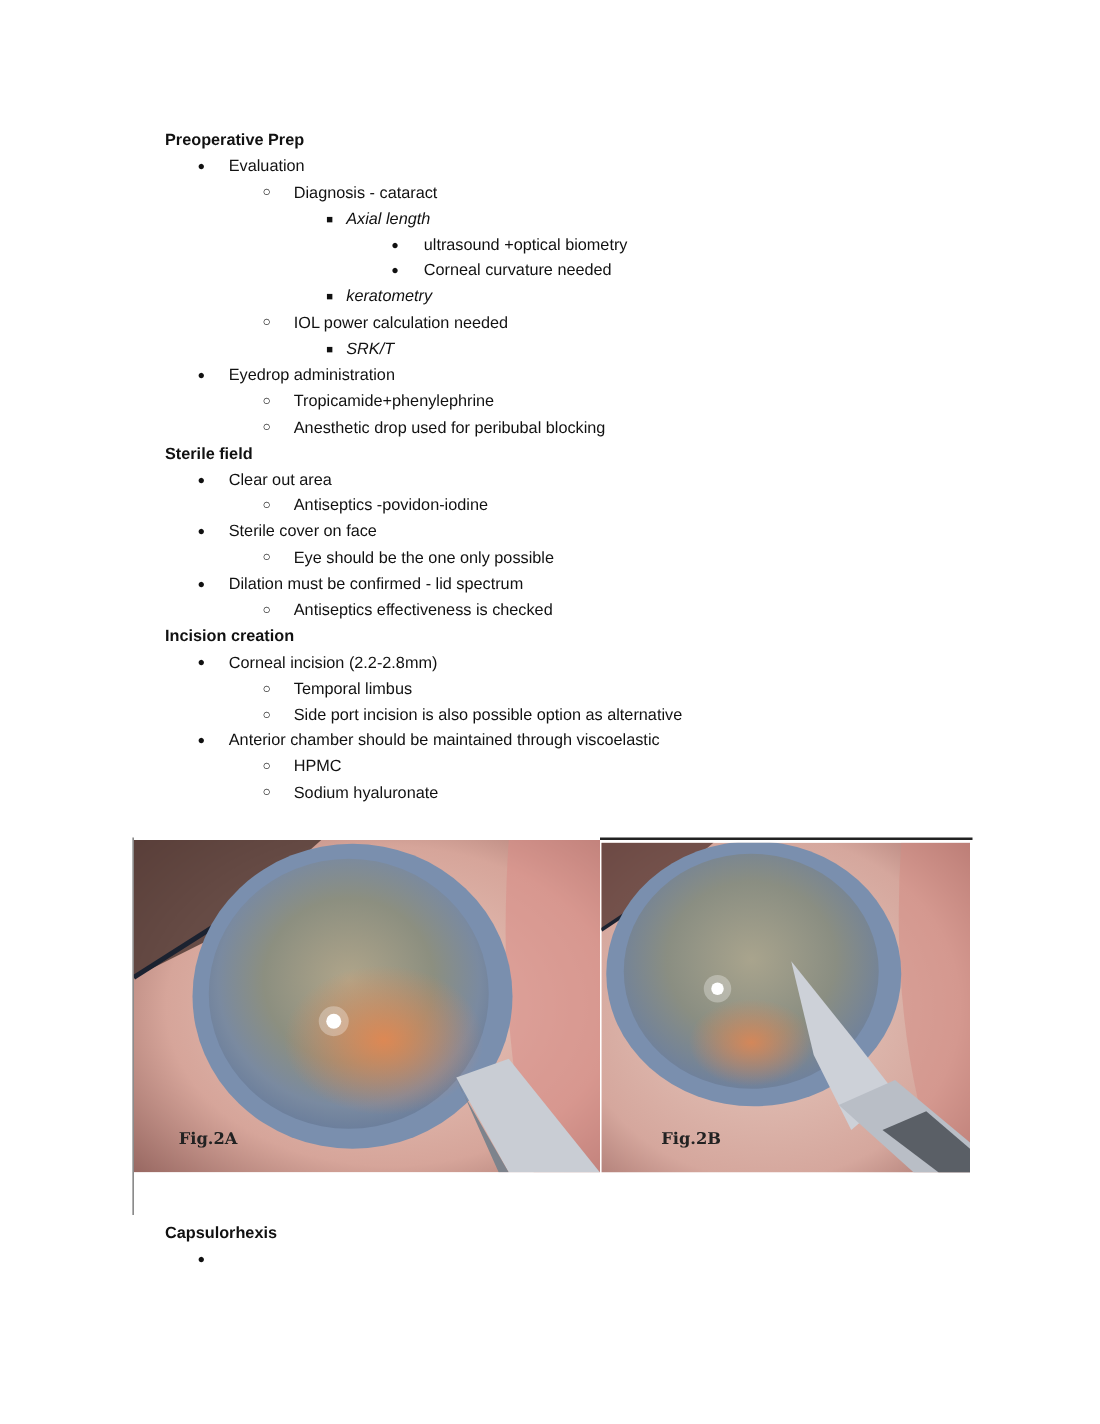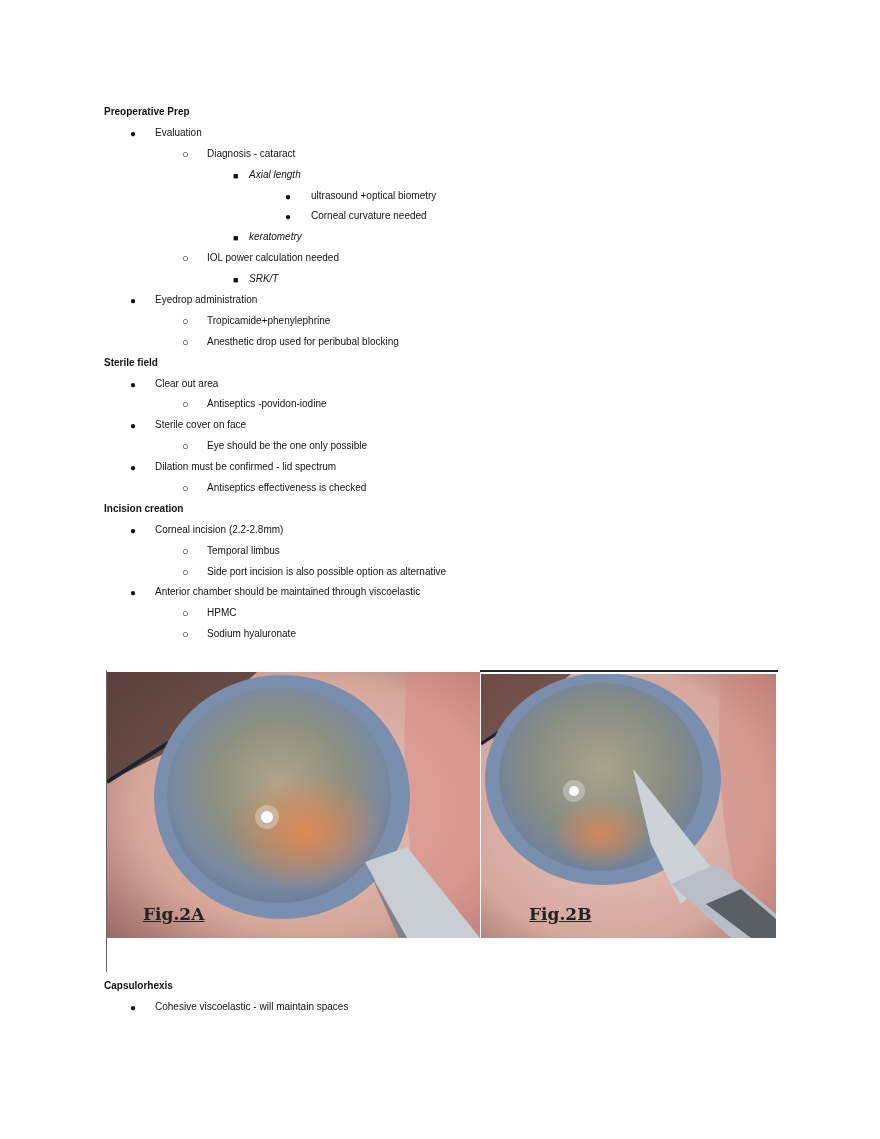--- a/index.html
+++ b/index.html
@@ -1,21 +1,21 @@
 <!DOCTYPE html>
 <html><head>
 <meta charset="utf-8">
 <style>
   html, body { margin: 0; padding: 0; background: #ffffff; }
   body {
     width: 880px; height: 1139px; position: relative; overflow: hidden;
     font-family: "Liberation Sans", sans-serif; color: #111;
   }
   .doc { position: absolute; left: 104px; top: 102px; width: 680px; }
-  .line { position: relative; height: 20.9px; line-height: 20.9px; font-size: 10px; white-space: nowrap; }
+  .line { position: relative; height: 20.9px; line-height: 20.9px; font-size: 13px; white-space: nowrap; margin-left: 28px; }
   .heading { font-weight: bold; }
   .bullet { position: absolute; font-size: 11px; }
   .l1 .bullet { left: 26px; }
   .l1 .txt { position: absolute; left: 51px; }
   .l2 .bullet { left: 78px; }
   .l2 .txt { position: absolute; left: 103px; }
   .l3 .bullet { left: 129px; }
   .l3 .txt { position: absolute; left: 145px; font-style: italic; }
   .l4 .bullet { left: 181px; }
   .l4 .txt { position: absolute; left: 207px; }
@@ -23,21 +23,21 @@
   .circle::before { content: "\25CB"; font-size: 11px; }
   .square::before { content: "\25A0"; font-size: 9px; }
 
   .figure { position: absolute; left: 106px; top: 670px; width: 672px; height: 302px; }
   .fig-topline { position: absolute; left: 374px; top: 0; width: 298px; height: 2px; background: #222; }
   .fig-leftline { position: absolute; left: 0; top: 0; width: 1px; height: 302px; background: #666; }
   .panel { position: absolute; top: 2px; overflow: hidden; }
   .panel-a { left: 1px; width: 373px; height: 266px; }
   .panel-b { left: 375px; width: 349px; height: 266px; top: 4px; }
   .panel svg { display: block; }
-  .fig-label { position: absolute; font-family: "DejaVu Serif", serif; font-weight: bold; font-size: 17px; color: #222; text-decoration: underline; }
+  .fig-label { position: absolute; font-family: "DejaVu Serif", serif; font-weight: bold; font-size: 13px; color: #222; }
   .caption { position: absolute; left: 0; top: 274px; width: 680px; text-align: center;
     font-family: "DejaVu Serif", serif; font-weight: bold; font-size: 12px; color: #333; }
 </style>
 </head>
 <body>
 
 <div class="doc">
 
   <div class="line heading">Preoperative Prep</div>
   <div class="line l1">
@@ -209,15 +209,14 @@
     </svg>
     <div class="fig-label" style="left:48px; top:230px;">Fig.2B</div>
   </div>
 
 </div>
 
 <div class="doc" style="top: 976px;">
   <div class="line heading">Capsulorhexis</div>
   <div class="line l1">
       <span class="bullet disc"></span>
-      <span class="txt">Cohesive viscoelastic - will maintain spaces</span>
     </div>
 </div>
 
 </body></html>

